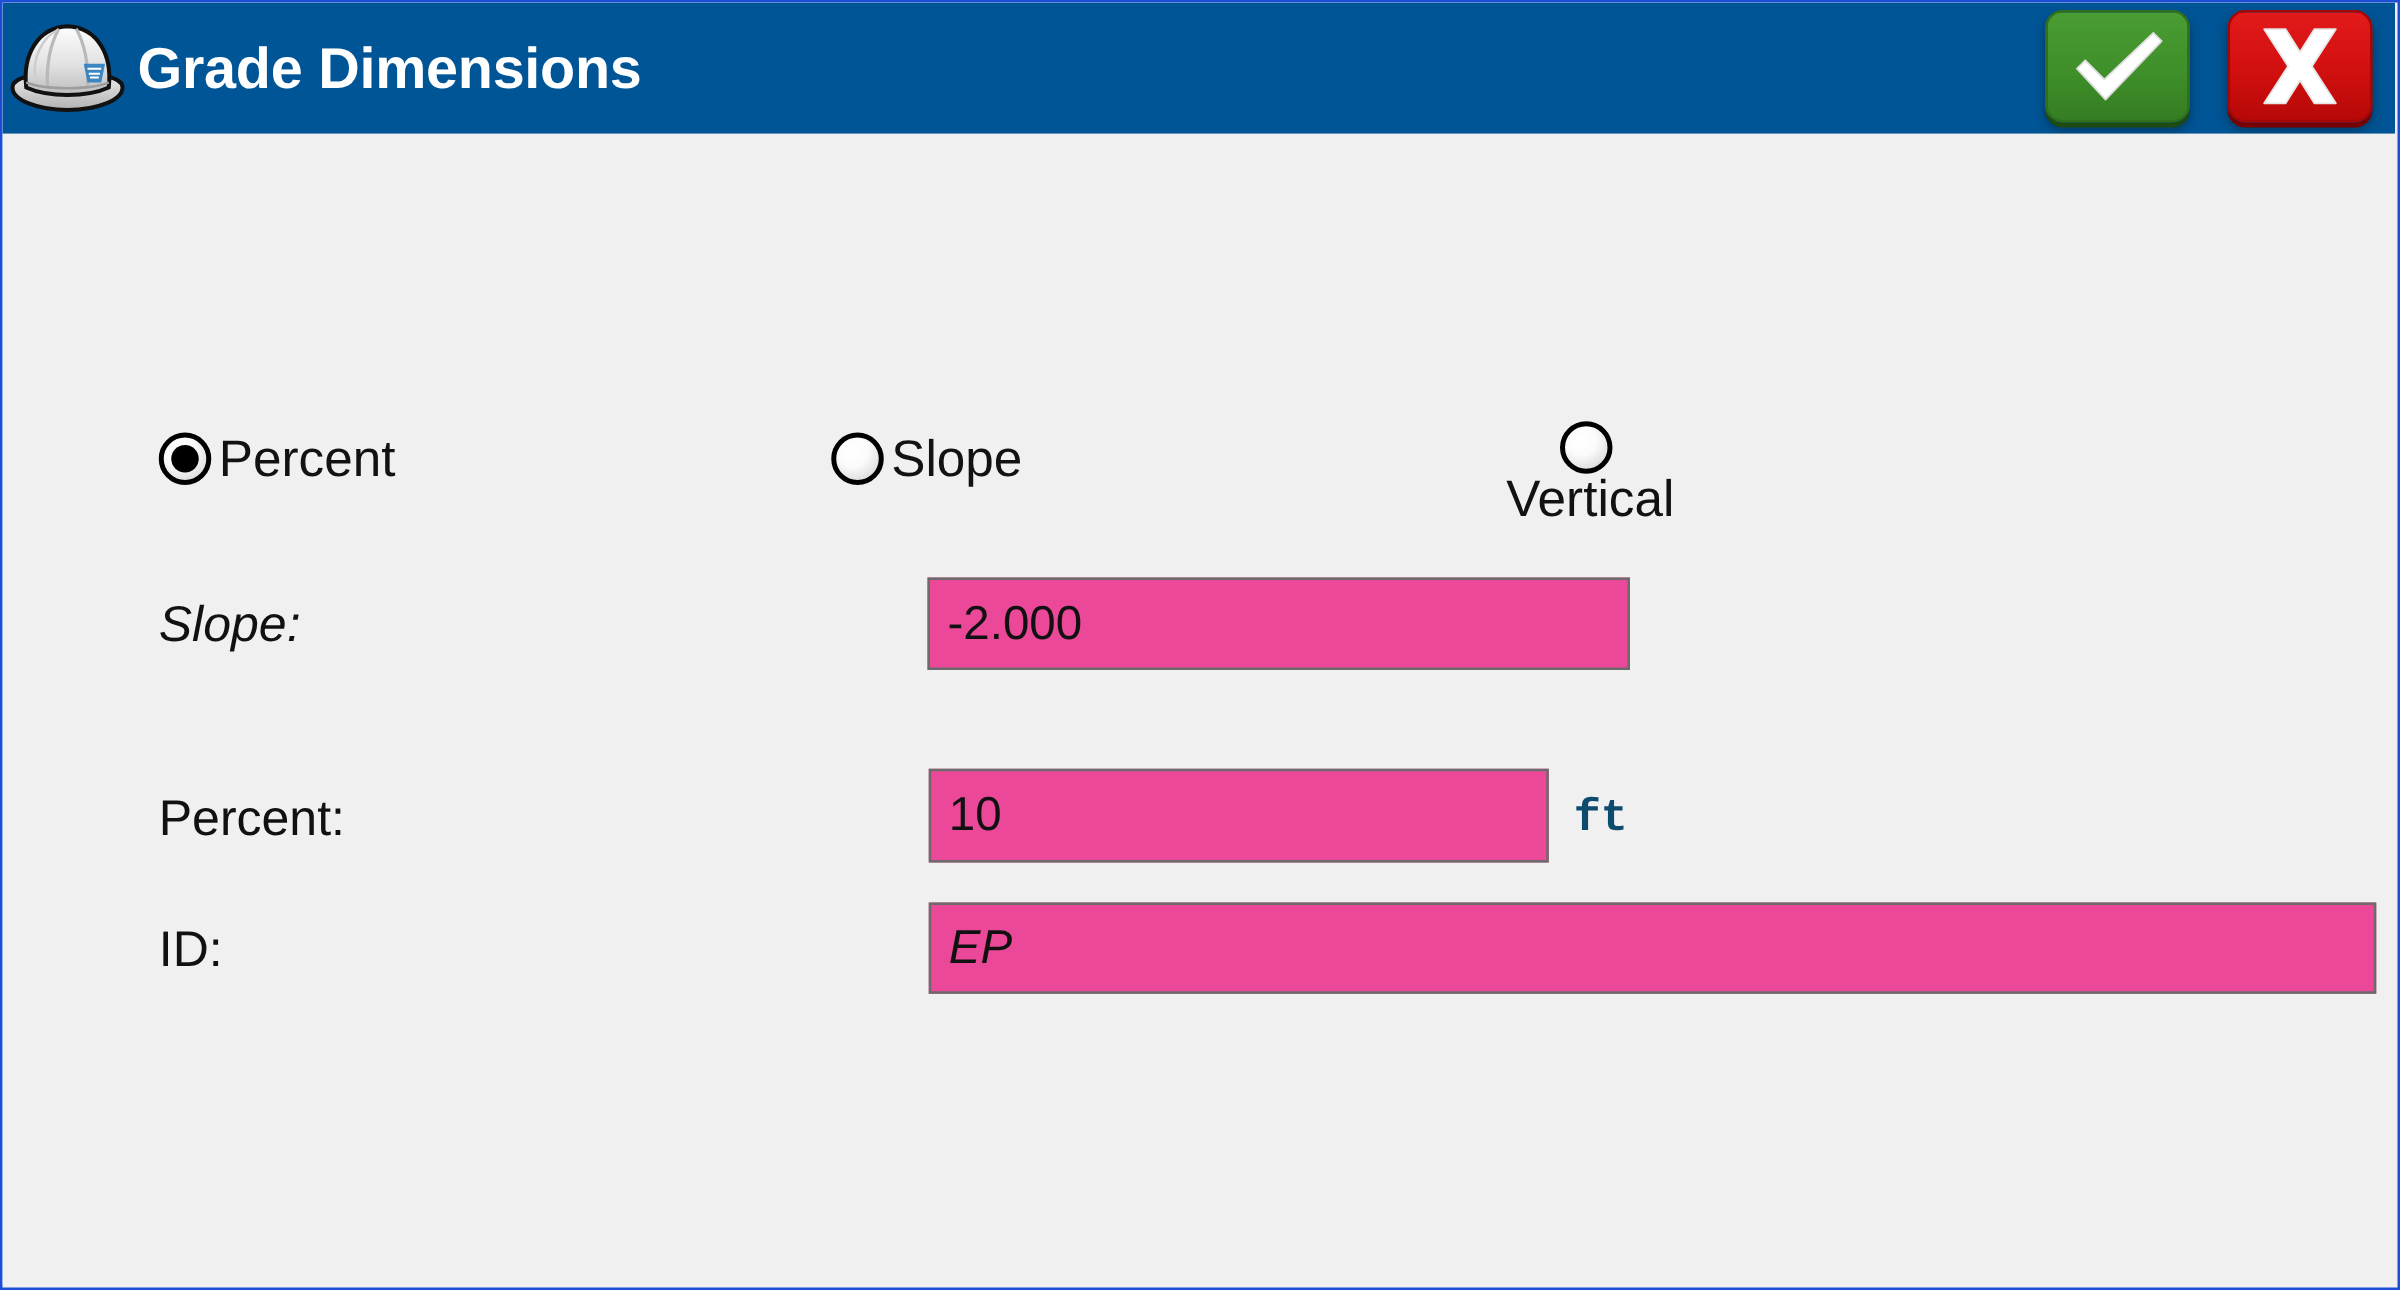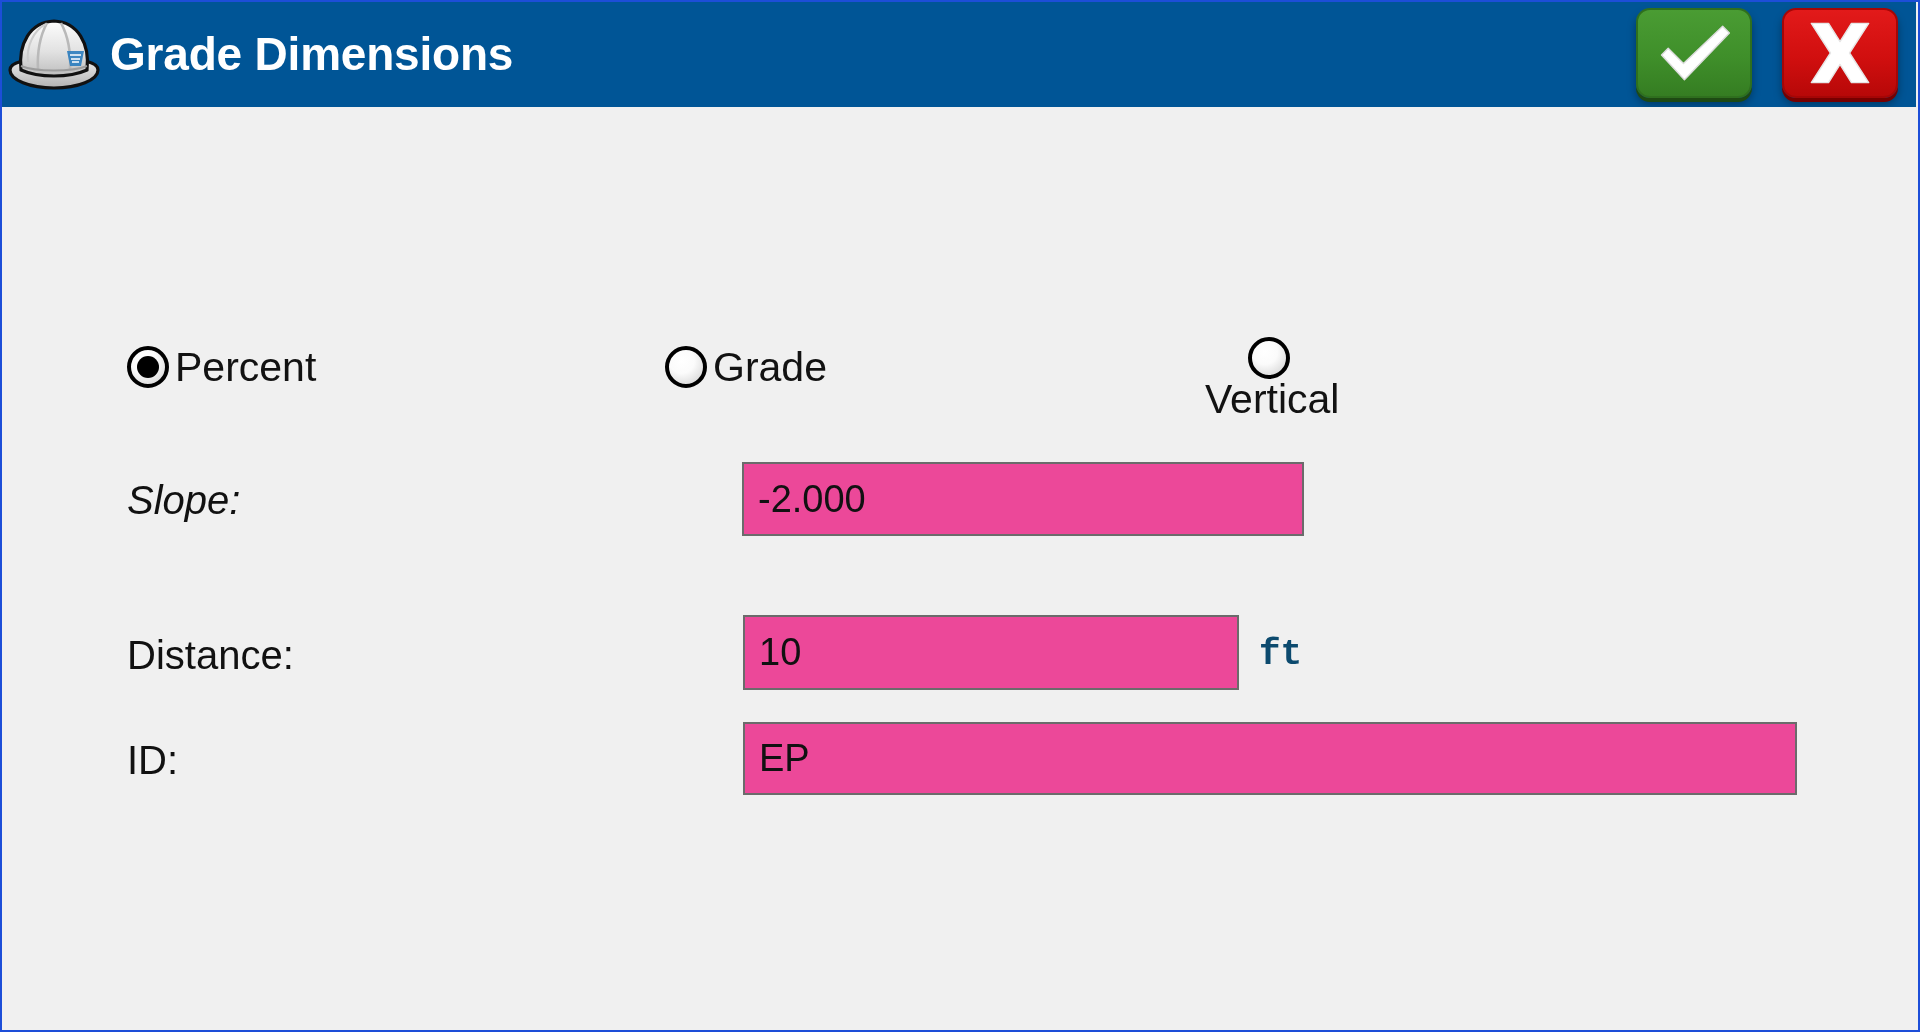--- a/index.html
+++ b/index.html
@@ -182,21 +182,21 @@
 
   
   .row-distance { top: 508px; height: 82px; }
   .row-distance .field-label { left: 125px; top: 20px; }
   .row-distance .field-input { left: 741px; top: 0; width: 496px; height: 75px; }
   .row-distance .field-unit { left: 1257px; top: 22px; }
 
   
   .row-id { top: 615px; height: 80px; }
   .row-id .field-label { left: 125px; top: 18px; }
-  .row-id .field-input { left: 741px; top: 0; width: 1054px; height: 73px; }
+  .row-id .field-input { left: 741px; top: 0; width: 1158px; height: 73px; font-style: italic; }
 </style>
 </head>
 <body>
 
 <div class="window">
 
   <div class="titlebar">
 
     <div class="app-icon">
       <svg viewBox="0 0 100 100" width="100" height="100" aria-hidden="true">
@@ -248,36 +248,36 @@
 
     <div class="radio-row">
 
       <div class="radio-opt" data-pos="0">
         <span class="radio-mark checked"></span>
         <span class="radio-label">Percent</span>
       </div>
 
       <div class="radio-opt" data-pos="1">
         <span class="radio-mark"></span>
-        <span class="radio-label">Grade</span>
+        <span class="radio-label">Slope</span>
       </div>
 
       <div class="radio-opt" data-pos="2">
         <span class="radio-mark"></span>
         <span class="radio-label">Vertical</span>
       </div>
     </div>
 
     <div class="field-row row-slope">
       <span class="field-label">Slope:</span>
       <input class="field-input" type="text" value="-2.000" style="">
     </div>
 
     <div class="field-row row-distance">
-      <span class="field-label">Distance:</span>
+      <span class="field-label">Percent:</span>
       <input class="field-input" type="text" value="10" style="">
       <span class="field-unit">ft</span>
     </div>
 
     <div class="field-row row-id">
       <span class="field-label">ID:</span>
       <input class="field-input" type="text" value="EP" style="">
     </div>
 
   </div>

